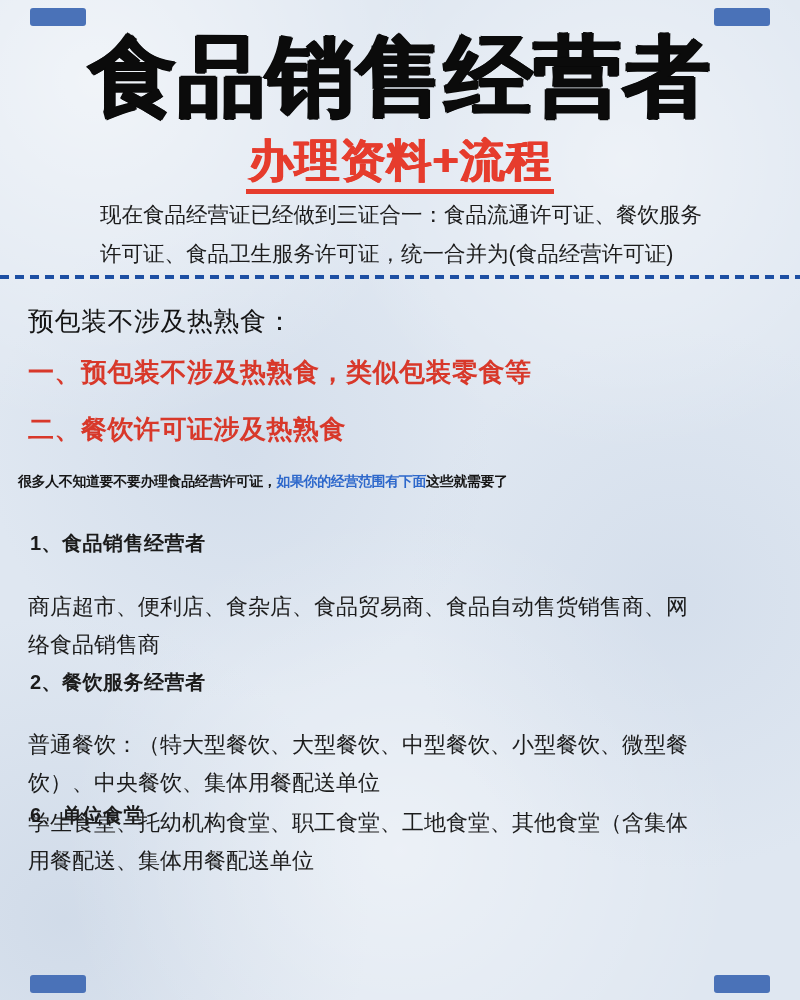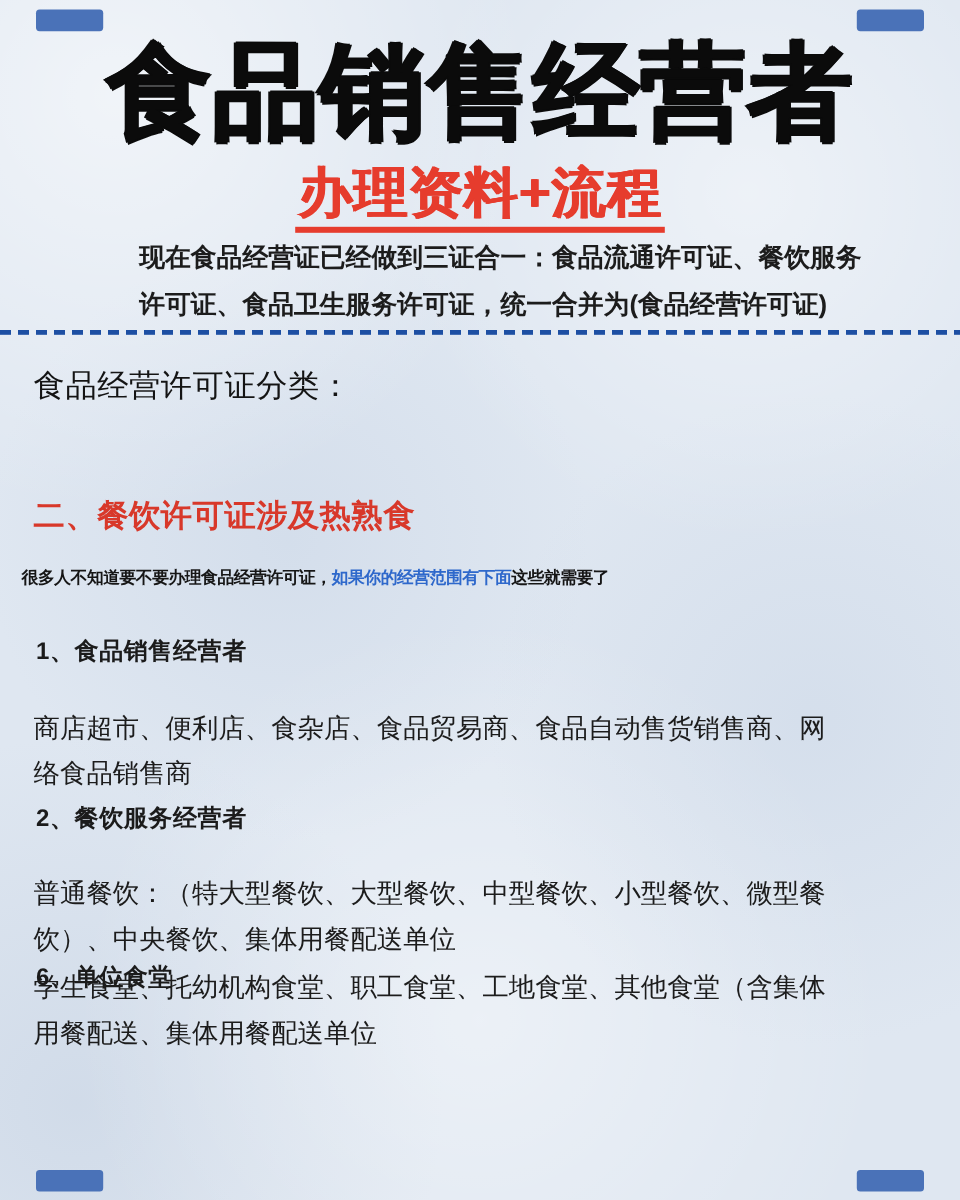--- a/index.html
+++ b/index.html
@@ -51,24 +51,24 @@
     font-size:45px;line-height:1.05;
     font-weight:800;
     color:#e63c2d;
     border-bottom:5px solid #e63c2d;
     padding:0 2px 5px 2px;
     letter-spacing:1px;
     text-shadow:1px 0 0 currentColor,-0.5px 0 0 currentColor;
     white-space:nowrap;
   }
   .intro{
-    position:absolute;top:196px;left:116px;
+    position:absolute;top:196px;left:100px;
     width:618px;
     font-size:21.5px;line-height:39px;
-    font-weight:700;
+    font-weight:400;
     color:#1c1c1c;
   }
   .divider{
     position:absolute;top:275px;left:0;
     width:800px;height:4px;
     background:repeating-linear-gradient(90deg,#1d4fa3 0 9px,rgba(0,0,0,0) 9px 15px);
   }
   .cls-heading{
     position:absolute;top:306px;left:28px;
     font-size:26px;line-height:1.2;
@@ -128,22 +128,23 @@
   <div class="title">食品销售经营者</div>
 
   <div class="subtitle-wrap">
     <span class="subtitle">办理资料+流程</span>
   </div>
 
   <div class="intro">现在食品经营证已经做到三证合一：食品流通许可证、餐饮服务许可证、食品卫生服务许可证，统一合并为(食品经营许可证)</div>
 
   <div class="divider"></div>
 
-  <div class="cls-heading">食品经营许可证分类：</div>
+  <div class="cls-heading">预包装不涉及热熟食：</div>
 
+  <div class="red-item first">一、预包装不涉及热熟食，类似包装零食等</div>
   <div class="red-item second">二、餐饮许可证涉及热熟食</div>
 
   <div class="note"><span>很多人不知道要不要办理食品经营许可证，</span><span class="hl">如果你的经营范围有下面</span><span>这些就需要了</span></div>
 
   <div class="sec-title s1t">1、食品销售经营者</div>
   <div class="sec-body s1b">商店超市、便利店、食杂店、食品贸易商、食品自动售货销售商、网络食品销售商</div>
 
   <div class="sec-title s2t">2、餐饮服务经营者</div>
   <div class="sec-body s2b">普通餐饮：（特大型餐饮、大型餐饮、中型餐饮、小型餐饮、微型餐饮）、中央餐饮、集体用餐配送单位</div>
 

